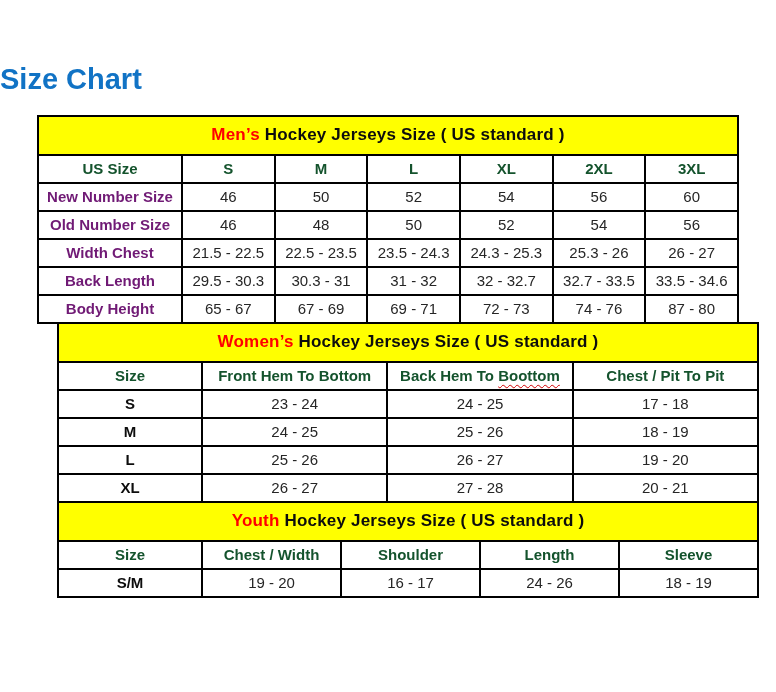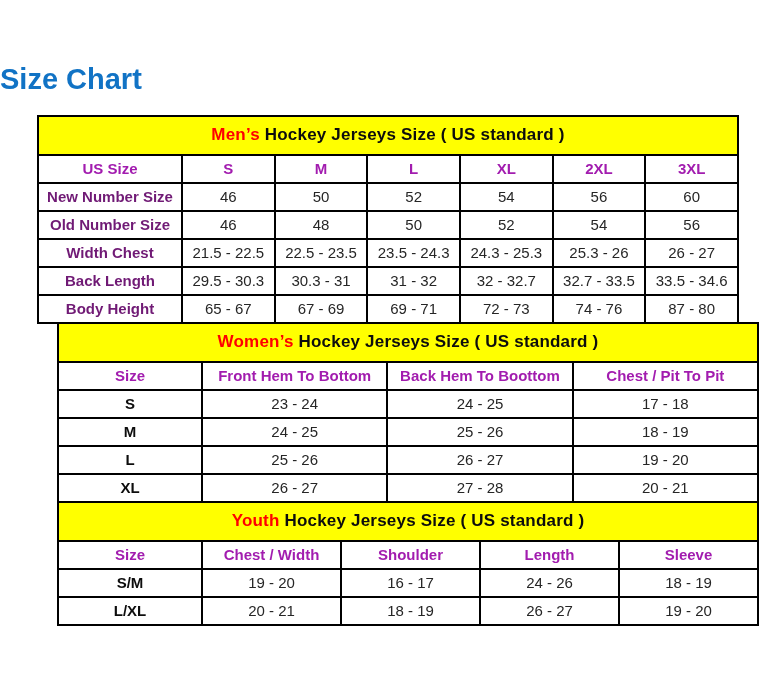--- a/index.html
+++ b/index.html
@@ -48,33 +48,34 @@
     font-size: 17px;
     font-weight: bold;
     color: #0d0d0d;
     letter-spacing: 0.2px;
   }
   .accent { color: #ff0000; }
   tr.head th {
     height: 26px;
     font-size: 15px;
     font-weight: bold;
-    color: #a21caf;
+    color: #14532d;
     background: #ffffff;
   }
   tr.data-row td {
     height: 26px;
     font-size: 15px;
     font-weight: normal;
     color: #262626;
     background: #ffffff;
   }
   tr.data-row td.lbl { color: #701a75; font-weight: bold; }
   tr.data-row td.lbl-bold { font-weight: bold; color: #0d0d0d; }
   .misspell {
+    text-decoration: underline;
     text-decoration-style: wavy;
     text-decoration-color: #d00000;
     text-decoration-thickness: 1px;
     text-underline-offset: 3px;
   }
 </style>
 </head>
 <body>
 
 <h1 class="page-title">Size Chart</h1>
@@ -215,23 +216,16 @@
         <th>Length</th>
         <th>Sleeve</th>
       </tr>
       <tr class="data-row">
         <td class="lbl-bold">S/M</td>
         <td>19 - 20</td>
         <td>16 - 17</td>
         <td>24 - 26</td>
         <td>18 - 19</td>
       </tr>
-      <tr class="data-row">
-        <td class="lbl-bold">L/XL</td>
-        <td>20 - 21</td>
-        <td>18 - 19</td>
-        <td>26 - 27</td>
-        <td>19 - 20</td>
-      </tr>
     </tbody>
   </table>
 
 </div>
 
 </body></html>

